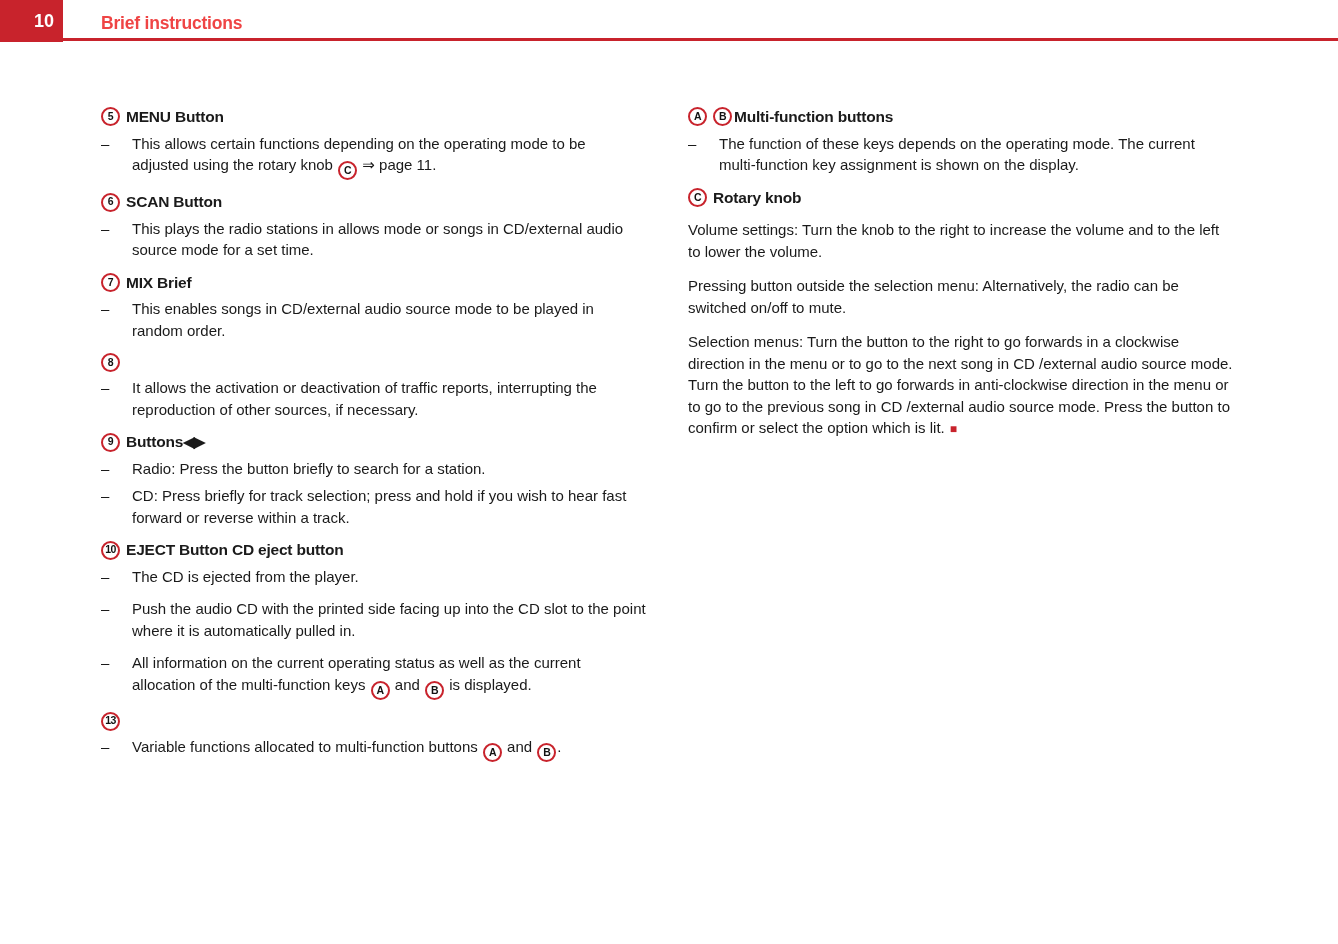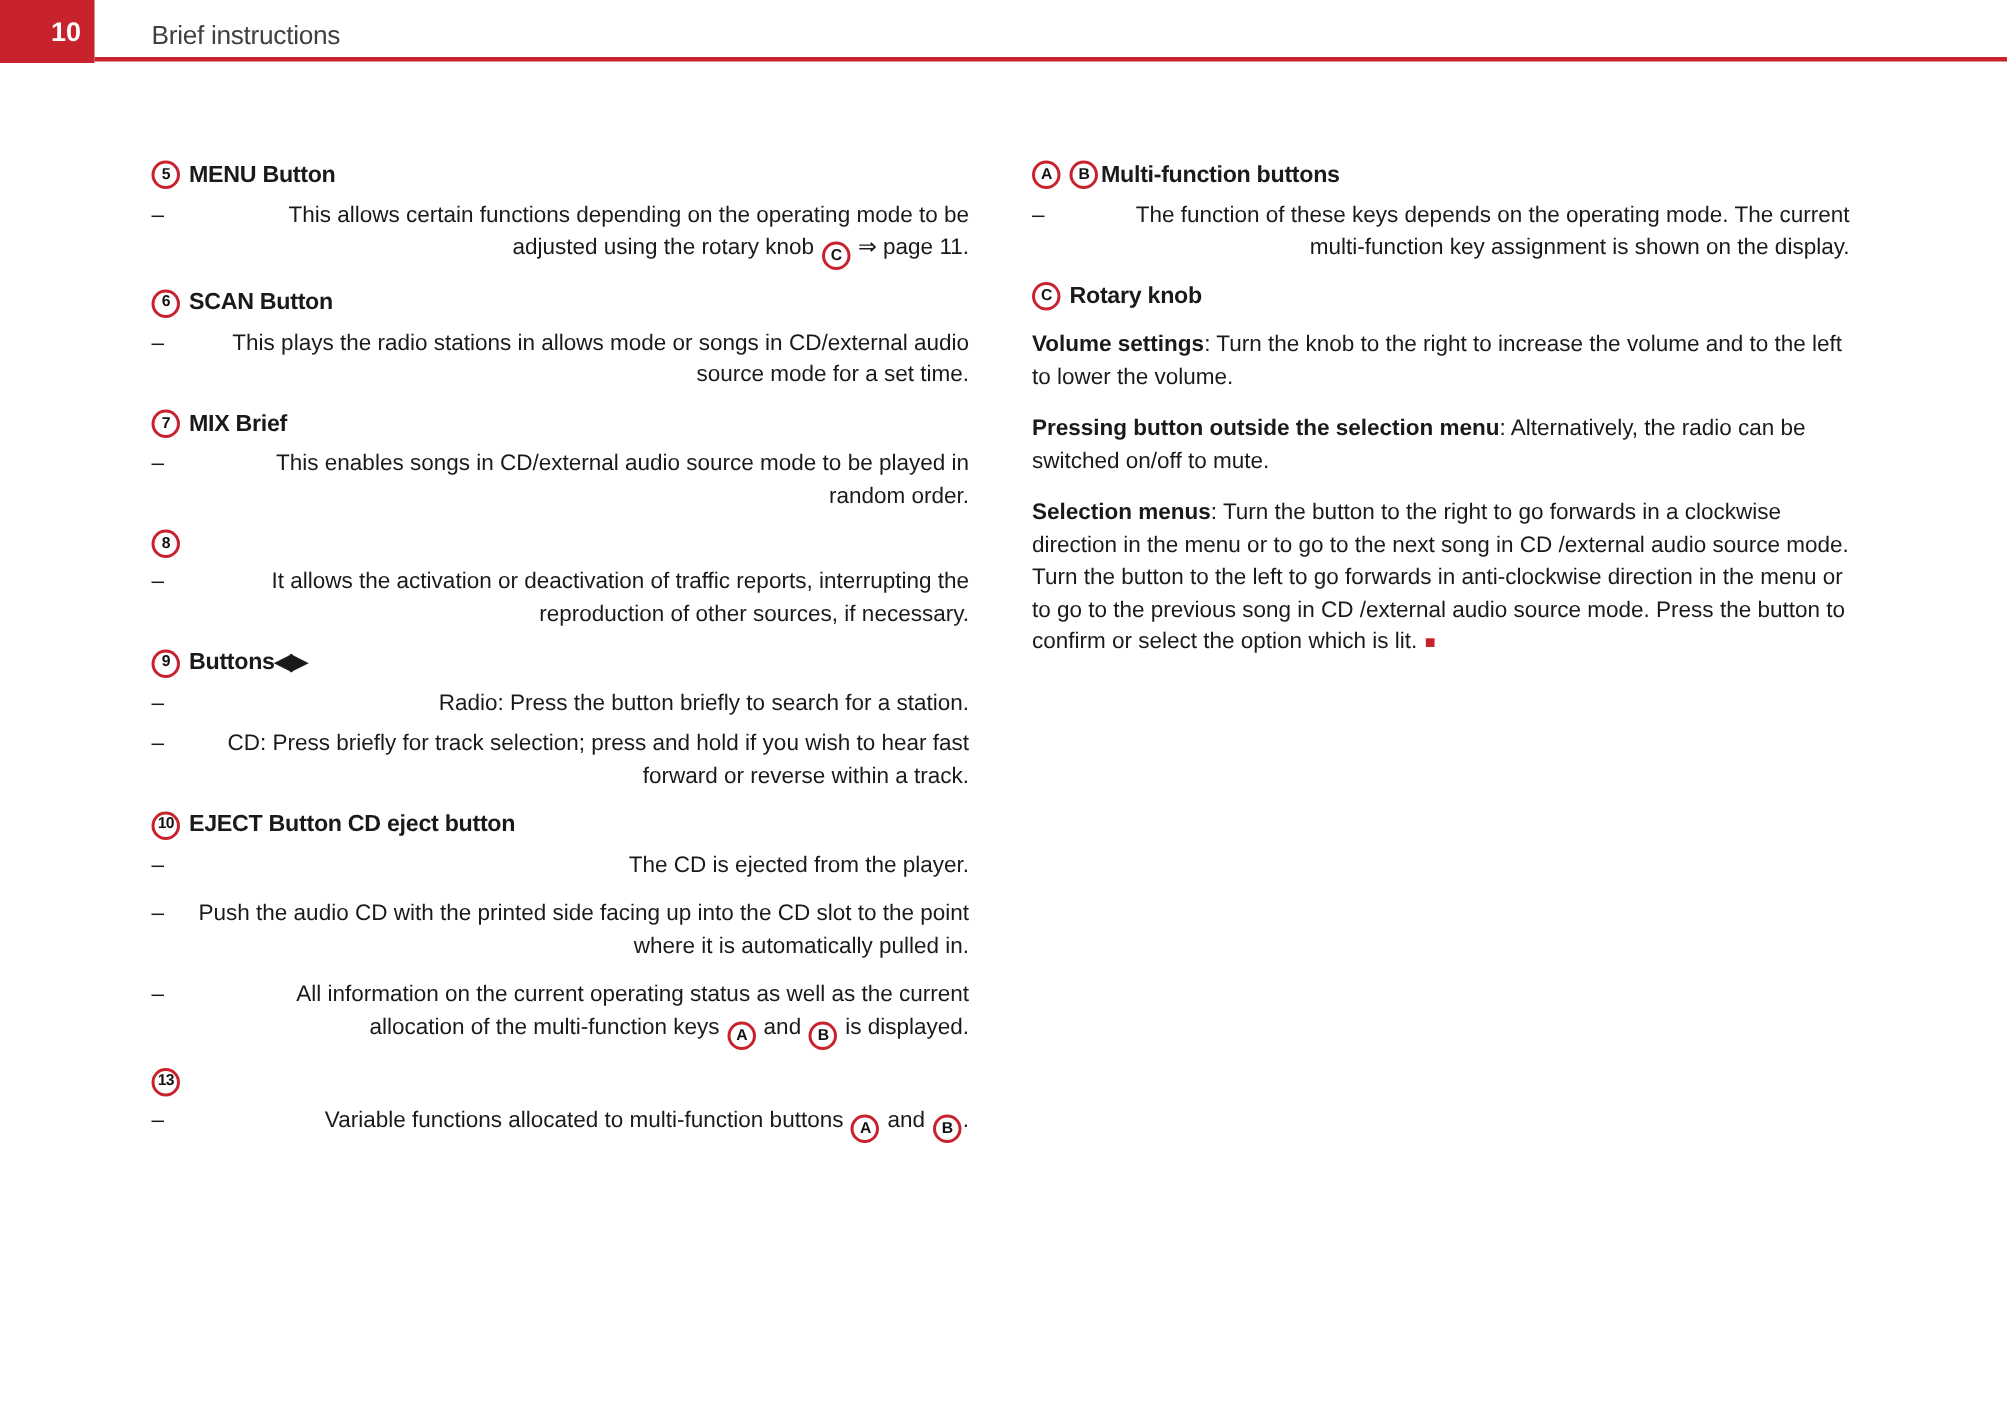--- a/index.html
+++ b/index.html
@@ -16,21 +16,21 @@
     display: flex; align-items: center; justify-content: flex-end;
     padding-right: 9px; box-sizing: border-box;
     font-size: 18px; font-weight: bold;
   }
   .header-rule {
     position: absolute; left: 63px; top: 38px; width: 1275px; height: 3px;
     background: var(--red);
   }
   .header-title {
     position: absolute; left: 101px; top: 13px;
-    font-size: 17.5px; font-weight: normal; color: #404040;
+    font-size: 17.5px; font-weight: bold; color: #ef4444;
     letter-spacing: -0.2px;
   }
   
   .col {
     position: absolute; top: 106px; width: 545px;
     font-size: 15px; line-height: 21.5px;
   }
   .col-left  { left: 101px; }
   .col-right { left: 688px; }
   
@@ -48,24 +48,24 @@
     font-size: 10.5px; font-weight: bold; letter-spacing: -0.5px;
     font-family: "Liberation Sans", sans-serif;
   }
   .section-title .badge { margin-right: 6px; }
   .section-title .badge.tight { margin-right: 2px; }
   .badge.inline { vertical-align: -4px; margin: 0 1px; }
   .glyphs { font-size: 15px; letter-spacing: -1px; }
   
   .list-item { display: flex; margin: 0 0 6px 0; }
   .marker { width: 31px; flex: none; }
-  .item-text { flex: 1; text-align: right; }
+  .item-text { flex: 1; }
   
   .rpara { margin: 0 0 13px 0; }
-  .lead { font-weight: bold; }
+  .lead { font-weight: normal; }
   .endsq { color: var(--red); font-size: 12px; margin-left: 5px; }
 </style>
 </head>
 <body>
 
 <div class="page-tab">
     <span>10</span>
   </div>
 <div class="header-rule"></div>
 <div class="header-title">Brief instructions</div>

